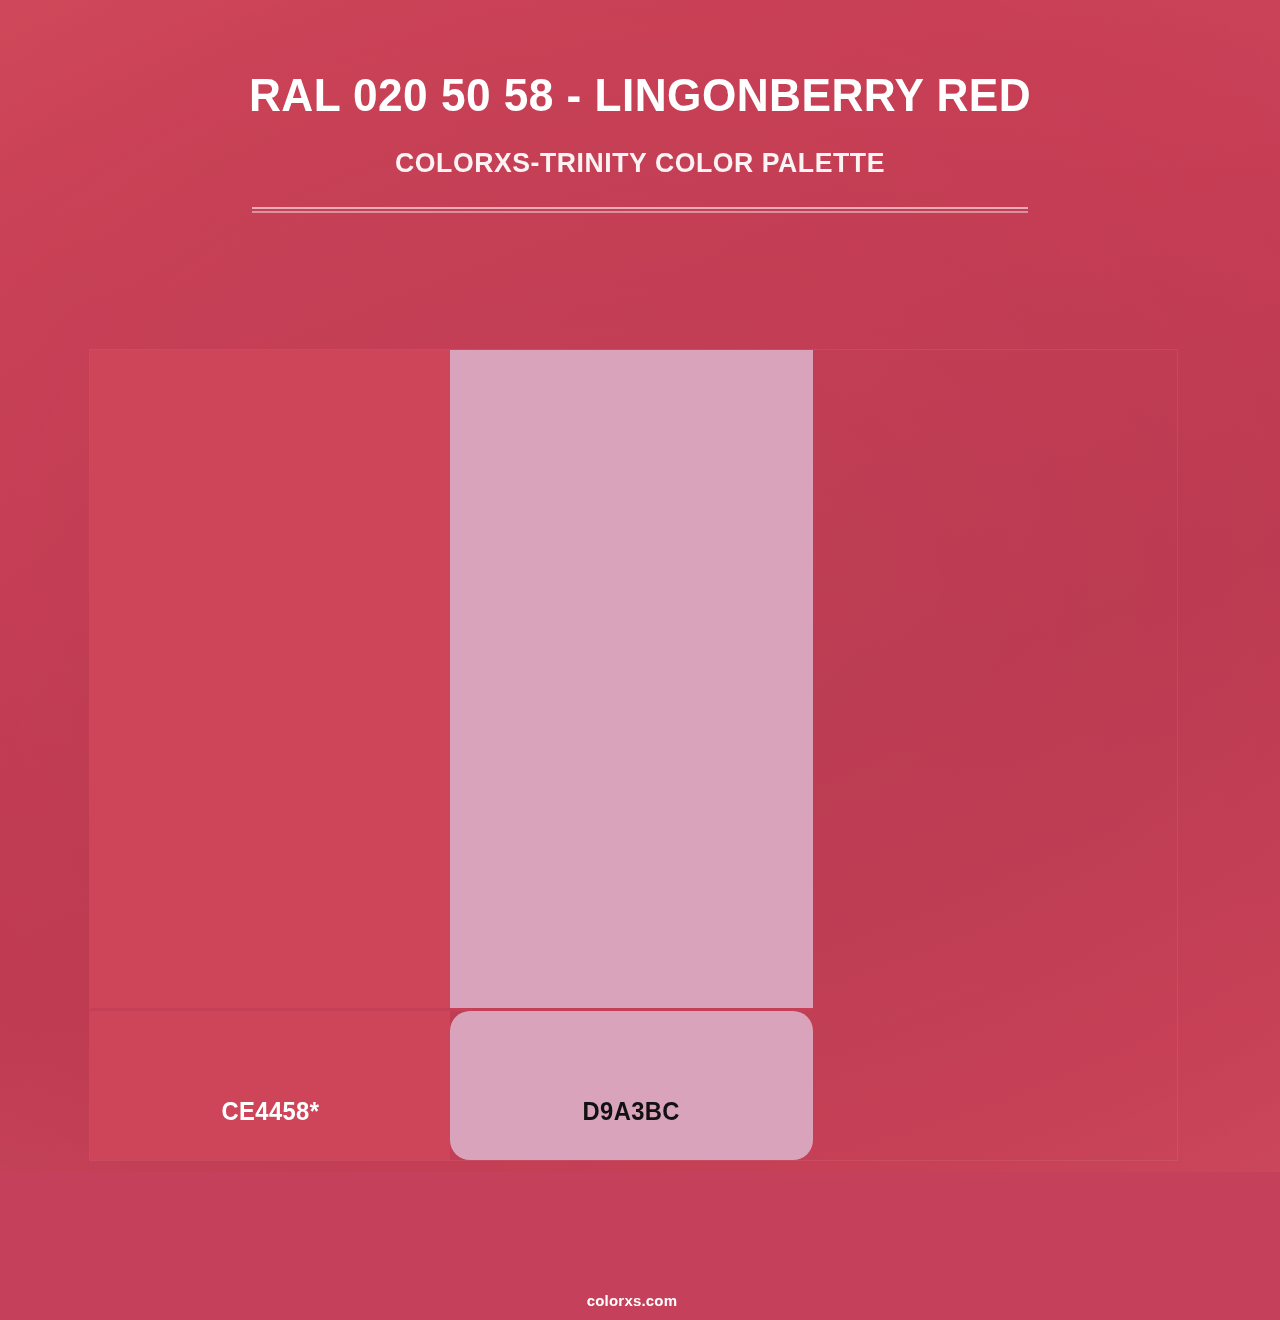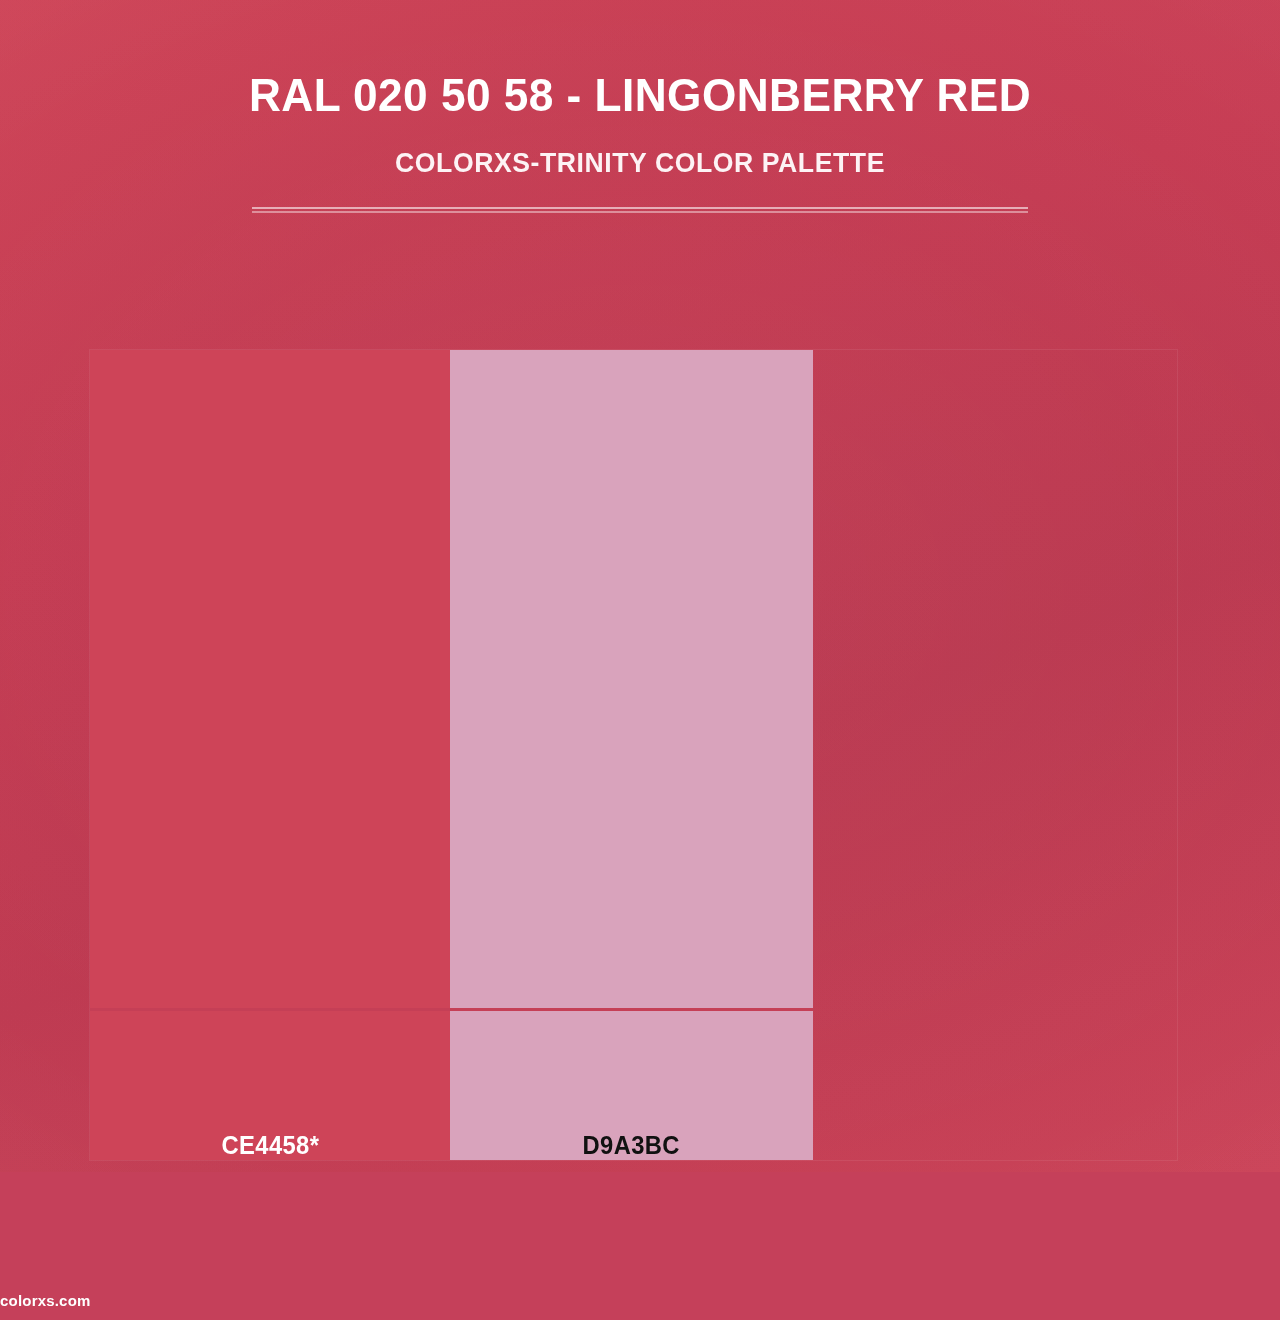--- a/index.html
+++ b/index.html
@@ -102,21 +102,21 @@
   }
   .swatch .sep {
     flex: 0 0 3px;
     width: 100%;
     background: #c53f56;
   }
   .swatch .label-pad {
     flex: 1 1 auto;
     width: 100%;
     display: flex;
-    align-items: flex-end;
+    align-items: center;
     justify-content: center;
     padding-top: 52px;
     box-sizing: border-box;
   }
   .label-text {
     font-size: 25px;
     font-weight: 700;
     letter-spacing: 0.4px;
     transform: scaleX(0.95);
     white-space: nowrap;
@@ -124,20 +124,21 @@
   .col-0 { flex: 0 0 360px; }
   .col-1 { flex: 0 0 363px; }
   .col-2 { flex: 1 1 auto; }
 
   
   .footer {
     position: absolute;
     left: 0;
     right: 16px;
     top: 1292px;
+    text-align: center;
     z-index: 2;
   }
   .footer-text {
     color: #ffffff;
     font-size: 15px;
     font-weight: 700;
     letter-spacing: 0.2px;
   }
 </style>
 </head>
@@ -160,21 +161,21 @@
       <div class="chip" style="background-color: rgb(206, 68, 88);"></div>
       <div class="sep" style="background-color: rgb(197, 63, 86);"></div>
       <div class="label-pad" style="background-color: rgb(206, 68, 88);">
         <span class="label-text" style="color: rgb(255, 255, 255);">CE4458*</span>
       </div>
     </div>
 
     <div class="swatch col-1">
       <div class="chip" style="background-color: rgb(217, 163, 188);"></div>
       <div class="sep" style="background-color: rgb(197, 63, 86);"></div>
-      <div class="label-pad" style="background-color: rgb(217, 163, 188);">
+      <div class="label-pad" style="background-color: rgb(217, 163, 188); border-radius: 20px;">
         <span class="label-text" style="color: rgb(17, 17, 17);">D9A3BC</span>
       </div>
     </div>
 
 
   </div>
 
   <div class="footer">
     <span class="footer-text">colorxs.com</span>
   </div>

